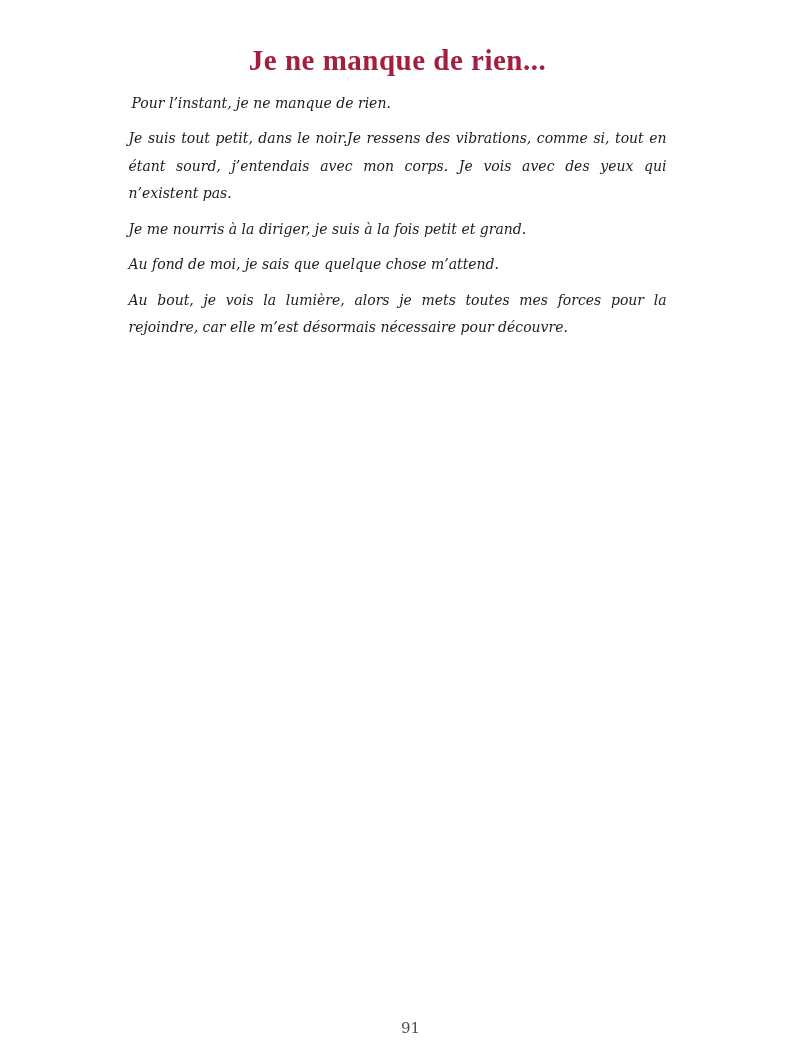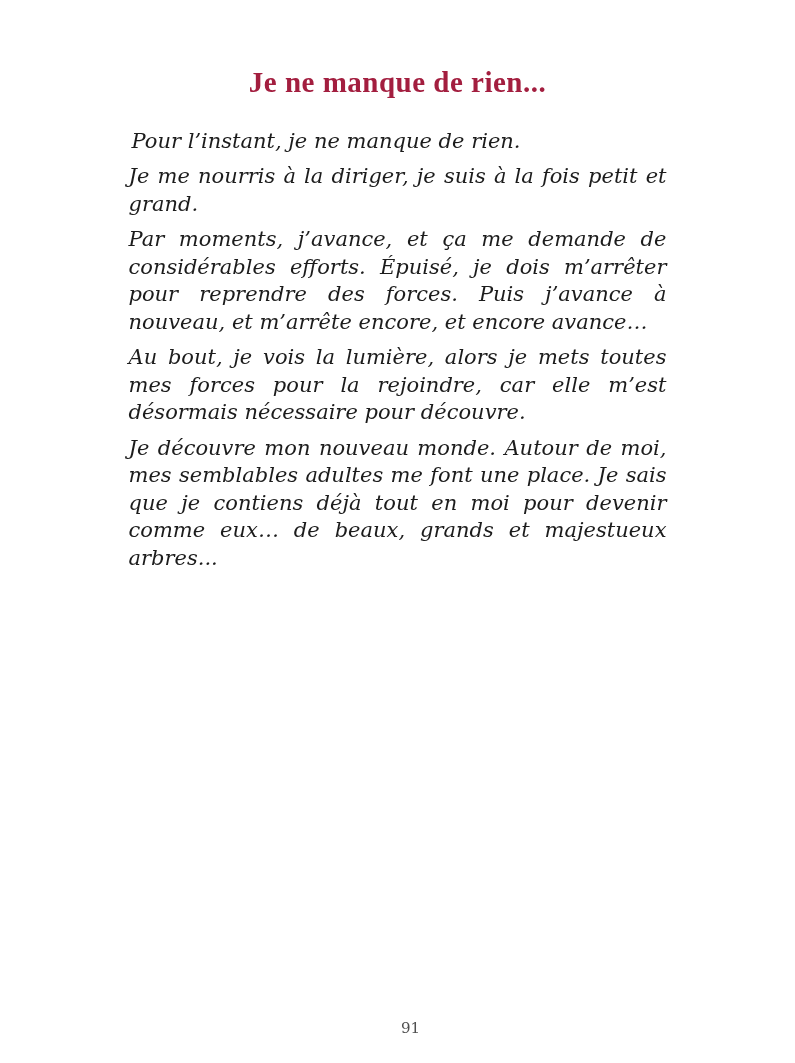--- a/index.html
+++ b/index.html
@@ -19,35 +19,35 @@
   .page {
     position: relative;
     width: 795px;
     height: 1063px;
     background: var(--page-bg);
     margin: 0 auto;
     overflow: hidden;
   }
   .page-title {
     margin: 0;
-    padding-top: 67px;
+    padding-top: 45px;
     text-align: center;
     font-family: "Liberation Serif", serif;
     font-weight: bold;
     font-size: 29px;
     line-height: 1.1;
     color: var(--title-color);
     letter-spacing: 0.5px;
   }
   .content {
     width: 538px;
-    margin: 29px auto 0 auto;
+    margin: 13px auto 0 auto;
     font-family: "DejaVu Serif", serif;
     font-style: italic;
-    font-size: 21px;
+    font-size: 14px;
     line-height: 27.5px;
     color: var(--body-color);
     text-align: justify;
   }
   .content p {
     margin: 0 0 8px 0;
   }
   .content p:first-child {
     text-indent: 3px;
   }
@@ -65,21 +65,21 @@
 </style>
 </head>
 <body>
 
 <div class="page">
 
   <h1 class="page-title">Je ne manque de rien...</h1>
 
   <div class="content">
     <p>Pour l’instant, je ne manque de rien.</p>
+    <p>Je suis tout petit, dans le noir.Je ressens des vibrations, comme si, tout en étant sourd, j’entendais avec mon corps. Je vois avec des yeux qui n’existent pas.</p>
     <p>Je me nourris à la diriger, je suis à la fois petit et grand.</p>
-    <p>Par moments, j’avance, et ça me demande de considérables efforts. Épuisé, je dois m’arrêter pour reprendre des forces. Puis j’avance à nouveau, et m’arrête encore, et encore avance…</p>
+    <p>Au fond de moi, je sais que quelque chose m’attend.</p>
     <p>Au bout, je vois la lumière, alors je mets toutes mes forces pour la rejoindre, car elle m’est désormais nécessaire pour découvre.</p>
-    <p>Je découvre mon nouveau monde. Autour de moi, mes semblables adultes me font une place. Je sais que je contiens déjà tout en moi pour devenir comme eux… de beaux, grands et majestueux arbres...</p>
   </div>
 
   <div class="page-footer">91</div>
 
 </div>
 
 </body></html>

